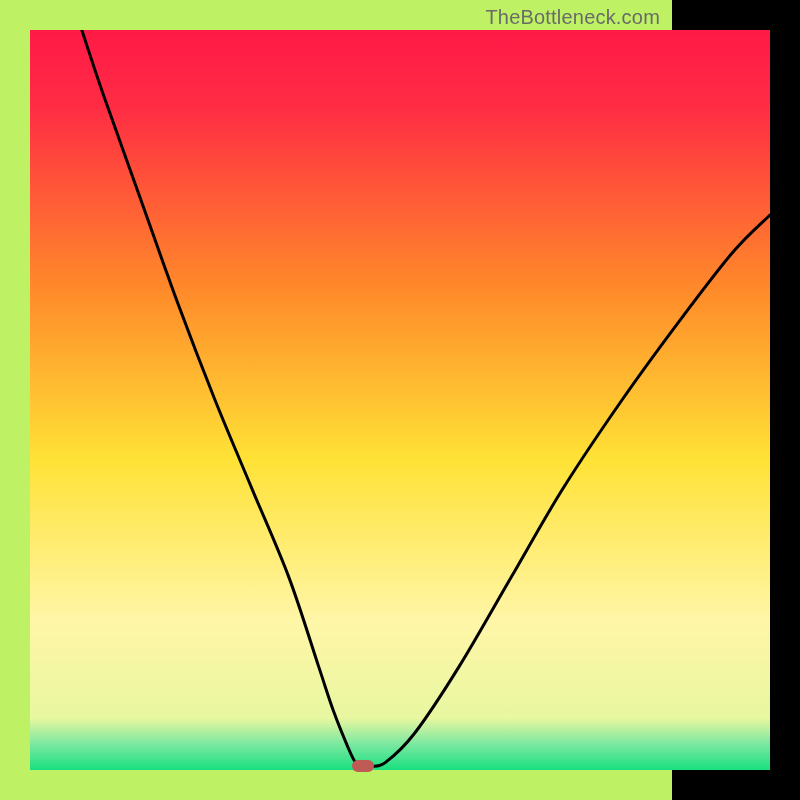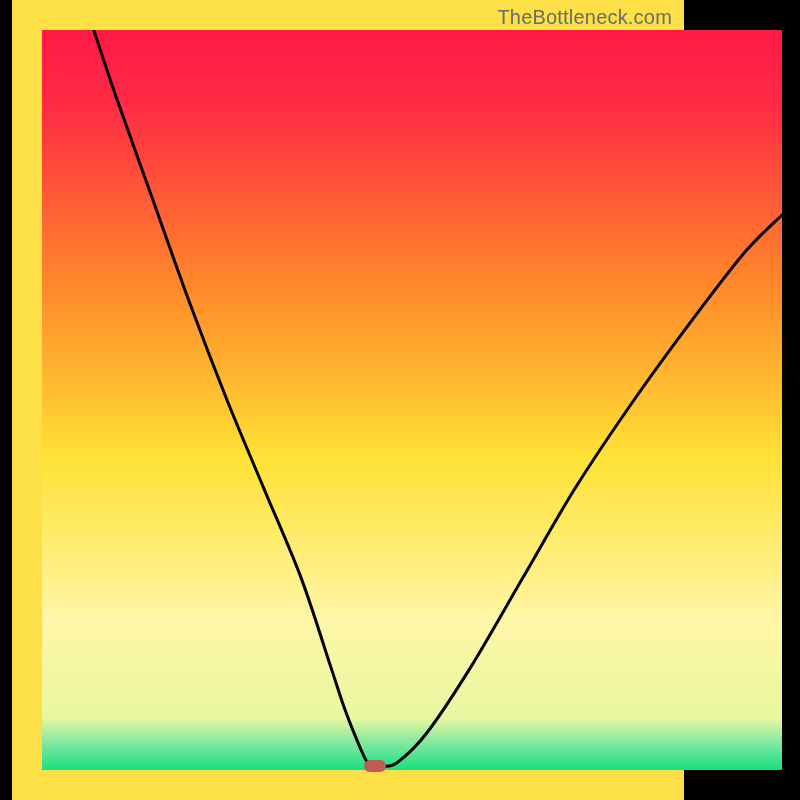--- a/index.html
+++ b/index.html
@@ -7,24 +7,24 @@
     padding: 0;
     width: 800px;
     height: 800px;
     background: #000;
     font-family: Arial, Helvetica, sans-serif;
     overflow: hidden;
   }
   .frame {
     position: absolute;
     top: 0;
-    left: 12px;
+    left: 0;
     width: 672px;
     height: 800px;
-    background: #fde047;
+    background: #bef264;
   }
   .plot-area {
     position: absolute;
     top: 30px;
     left: 30px;
     width: 740px;
     height: 740px;
   }
   .gradient {
     position: absolute;

